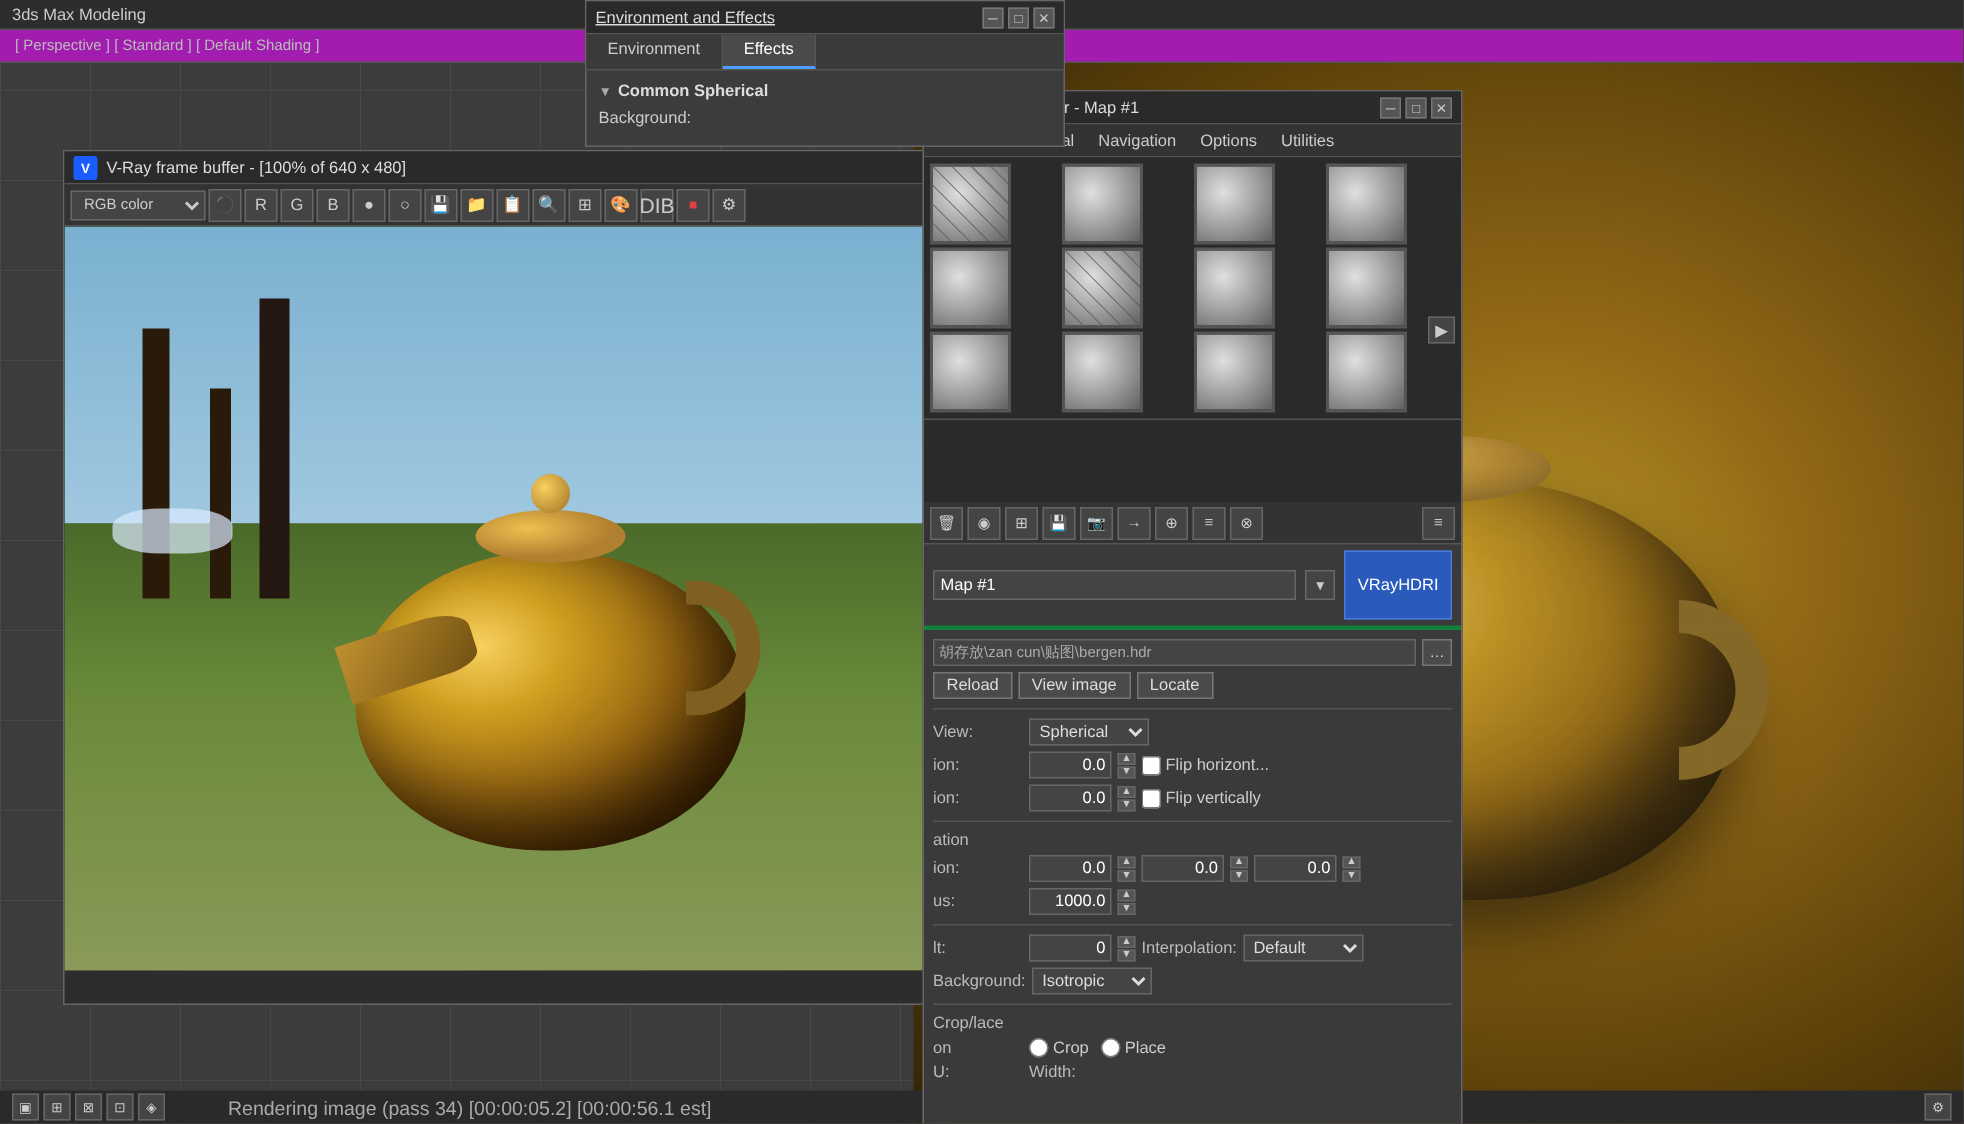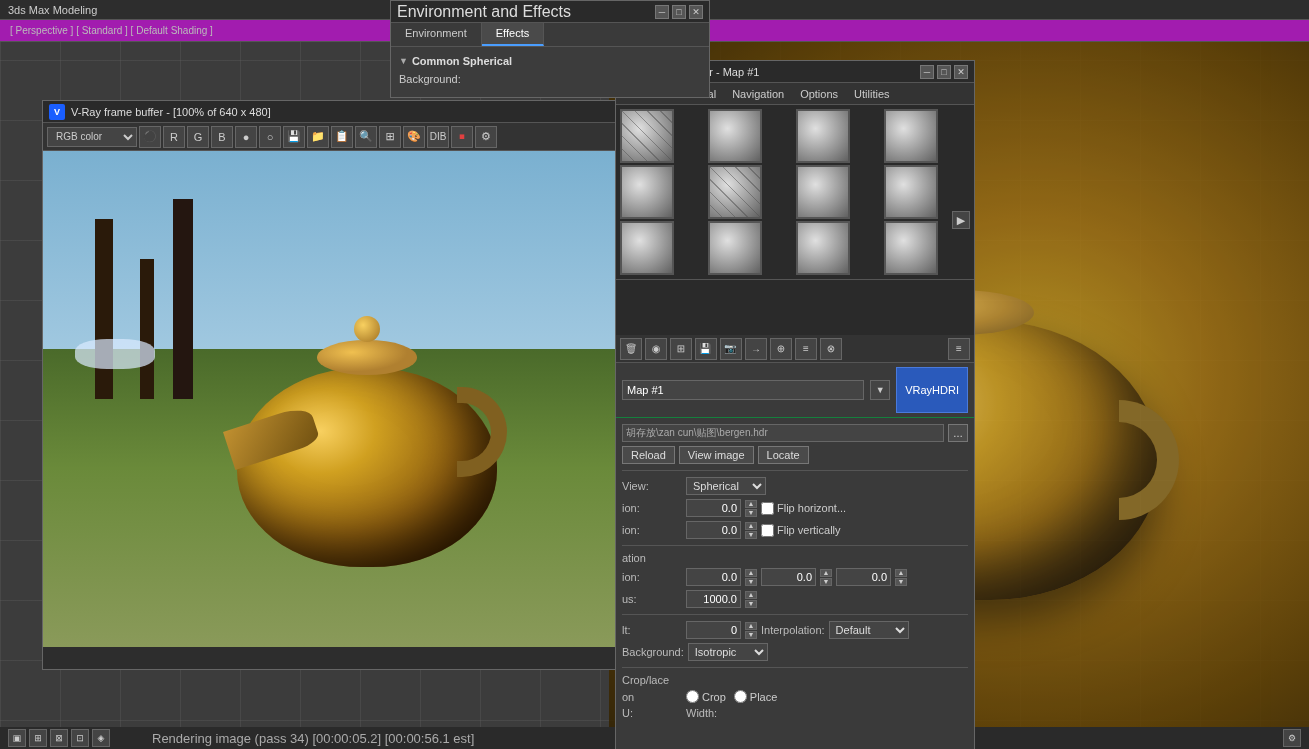--- a/index.html
+++ b/index.html
@@ -114,21 +114,22 @@
       background: #2a2a2a;
       display: flex;
       align-items: center;
       justify-content: space-between;
       padding: 0 6px;
       border-bottom: 1px solid #555;
     }
 
     .env-panel-title {
       color: #ddd;
-      font-size: 16px;
+      font-size: 11px;
+      text-decoration: underline;
     }
 
     .window-controls {
       display: flex;
       gap: 3px;
     }
 
     .win-btn {
       width: 14px; height: 14px;
       background: #555;
@@ -403,21 +404,21 @@
       display: flex; align-items: center; justify-content: center;
       font-size: 10px; color: #ccc;
       cursor: pointer;
     }
 
     .mat-name-row {
       display: flex;
       align-items: center;
       padding: 4px 6px;
       gap: 6px;
-      border-bottom: 1px solid #15803d;
+      border-bottom: 3px solid #15803d;
     }
 
     .mat-name-input {
       flex: 1;
       height: 20px;
       background: #444;
       border: 1px solid #666;
       color: #fff;
       font-size: 11px;
       padding: 0 4px;
@@ -595,21 +596,21 @@
     <div class="vray-tool-btn">G</div>
     <div class="vray-tool-btn">B</div>
     <div class="vray-tool-btn">●</div>
     <div class="vray-tool-btn">○</div>
     <div class="vray-tool-btn">💾</div>
     <div class="vray-tool-btn">📁</div>
     <div class="vray-tool-btn">📋</div>
     <div class="vray-tool-btn">🔍</div>
     <div class="vray-tool-btn">⊞</div>
     <div class="vray-tool-btn">🎨</div>
-    <div class="vray-tool-btn" style="font-size:10px;">DIB</div>
+    <div class="vray-tool-btn" style="font-size:14px;">DIB</div>
     <div class="vray-tool-btn" style="color:#e04040;">⏹</div>
     <div class="vray-tool-btn">⚙</div>
   </div>
 
   <div class="vray-render-area">
 
     <div class="render-bg-sky"></div>
 
     <div class="render-bg-ground"></div>
 

